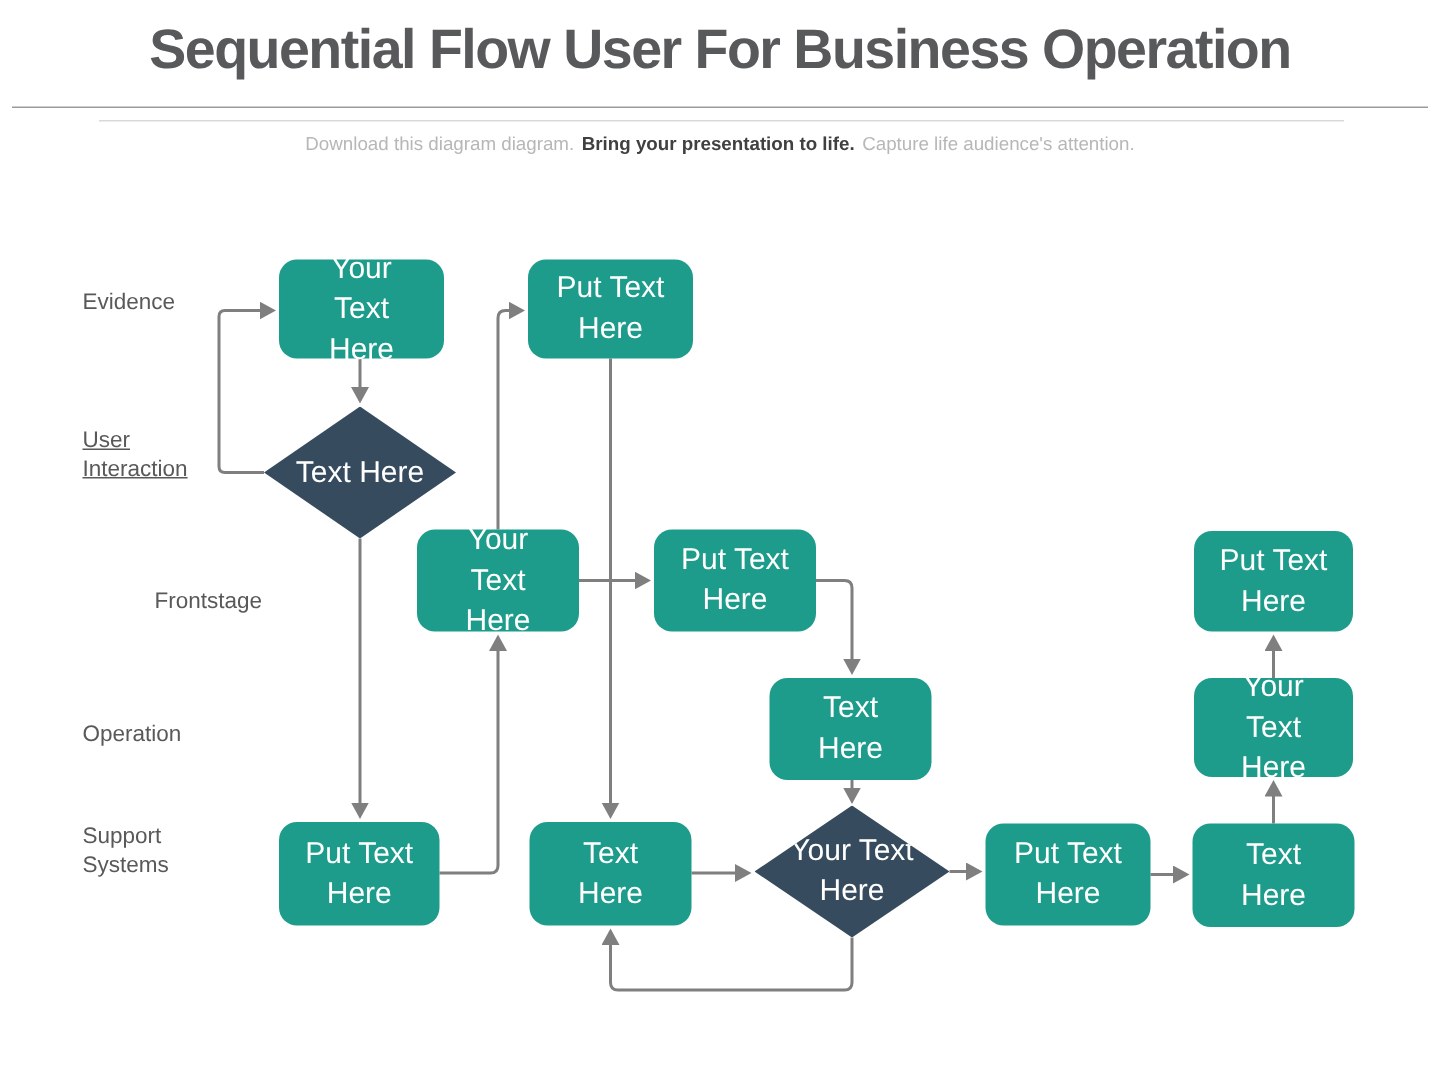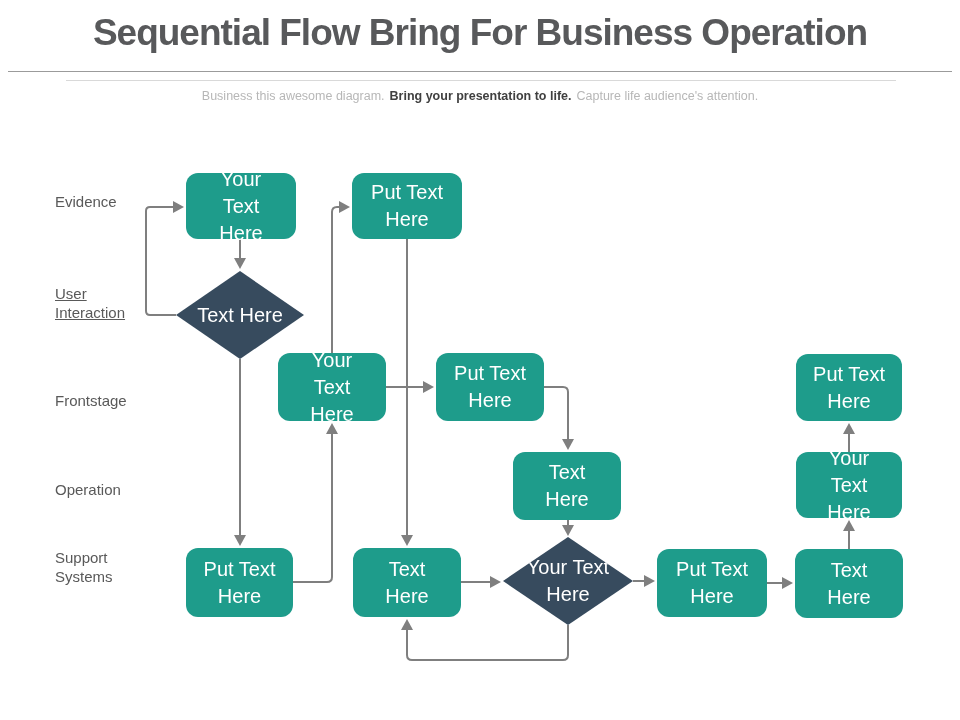--- a/index.html
+++ b/index.html
@@ -23,21 +23,21 @@
 
   .diagram{position:absolute;top:0;left:0;width:960px;height:720px;padding-left:26px;}
   .connectors{position:absolute;top:0;left:0;width:960px;height:720px;}
 
   .row-label{
     position:absolute;left:55px;width:96px;
     font-size:15px;line-height:1.28;color:#595959;
   }
   .lbl-evidence{top:192px;}
   .lbl-user{top:284px;text-decoration:underline;}
-  .lbl-front{top:391px;}
+  .lbl-front{top:391px;margin-left:48px;}
   .lbl-back{top:480px;}
   .lbl-support{top:548px;}
 
   .node{
     position:absolute;display:flex;align-items:center;justify-content:center;
     text-align:center;color:#ffffff;font-size:20px;line-height:1.35;
     cursor:pointer;
   }
   .rect{background:#1E9C8B;border-radius:12px;}
   .rect .txt{width:80px;}
@@ -56,25 +56,25 @@
   .b9{left:353px;top:548px;width:108px;height:69px;}
   .d2{left:503px;top:537px;width:130px;height:88px;}
   .b10{left:657px;top:549px;width:110px;height:68px;}
   .b11{left:795px;top:549px;width:108px;height:69px;}
 </style>
 </head>
 <body>
 
 <div class="slide">
 
-  <h1 class="title">Sequential Flow Bring For Business Operation</h1>
+  <h1 class="title">Sequential Flow User For Business Operation</h1>
   <div class="rule1"></div>
   <div class="rule2"></div>
 
-  <p class="subtitle"><span>Business this awesome diagram.</span><span class="sub-strong">Bring your presentation to life.</span><span>Capture life audience's attention.</span></p>
+  <p class="subtitle"><span>Download this diagram diagram.</span><span class="sub-strong">Bring your presentation to life.</span><span>Capture life audience's attention.</span></p>
 
   <div class="diagram">
 
     <svg class="connectors" width="960" height="720" viewBox="0 0 960 720" fill="none" stroke="#7F7F7F" stroke-width="2">
       <defs>
         <marker id="arr" markerUnits="userSpaceOnUse" markerWidth="12" markerHeight="13" refX="1" refY="6" orient="auto">
           <path d="M0,0 L11,6 L0,12 Z" fill="#7F7F7F" stroke="none"></path>
         </marker>
       </defs>
       <path d="M176,315 H150 Q146,315 146,311 V211 Q146,207 150,207 H174" marker-end="url(#arr)"></path>

